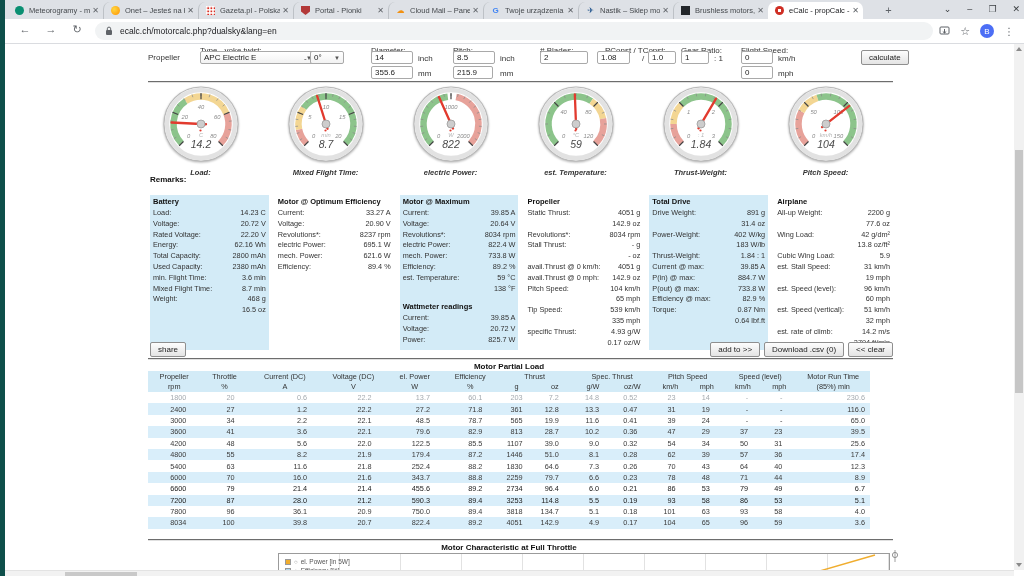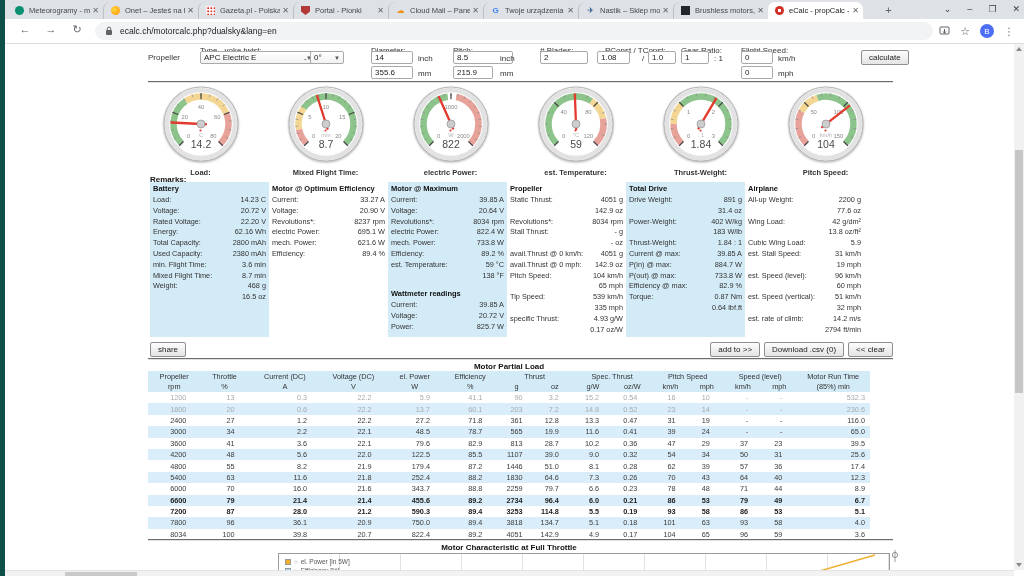--- a/index.html
+++ b/index.html
@@ -52,47 +52,47 @@
   .content { position:absolute; left:5px; top:44px; width:1009px; height:532px; background:#fff; font-size:8px; color:#333; }
   .flabel { position:absolute; font-size:8px; color:#333; }
   .finput { position:absolute; height:13px; border:1px solid #a9a9a9; border-radius:2px; background:#fff; font-size:8px; color:#222; padding:0 3px; font-family:"Liberation Sans",sans-serif; }
   .fselect { position:absolute; height:13px; border:1px solid #a9a9a9; border-radius:2px; background:linear-gradient(#fff,#f2f2f2); font-size:8px; color:#222; display:flex; align-items:center; padding:0 3px; }
   .fselect .car { margin-left:auto; font-size:6px; color:#555; }
   .btn { border:1px solid #8f8f8f; border-radius:2px; background:linear-gradient(#fdfdfd,#e4e4e4); font-size:8px; color:#222; padding:2px 7px; font-family:"Liberation Sans",sans-serif; }
   .hr-dark { position:absolute; left:143px; width:745px; height:2px; background:#6d6d6d; border-bottom:1px solid #e0e0e0; }
 
   
   .gauge-row { position:absolute; left:133px; top:40px; width:750px; display:flex; }
-  .gauge-cell { width:125px; text-align:center; }
+  .gauge-cell { width:125px; text-align:center;font-style:italic; }
   .gauge-cell svg { filter:drop-shadow(0 1px 1.2px rgba(0,0,0,.3)); }
   .gauge-label { font-size:7.5px; font-weight:bold; color:#333; margin-top:0px; }
 
   
   .remarks-title { position:absolute; left:145px; top:131px; font-size:8px; font-weight:bold; color:#111; }
-  .remarks { position:absolute; left:145px; top:138px; width:743px; display:flex; }
+  .remarks { position:absolute; left:145px; top:151px; width:743px; display:flex; gap:6px; }
   .rem-col { width:119px; padding:2px 3px; }
   .rem-col.hl { background:#d3ebf7; }
   .rem-h { font-size:7.5px; font-weight:bold; color:#111; height:11px; }
   .rem-row { display:flex; justify-content:space-between; height:10.8px; font-size:7.3px; color:#333; }
   .rem-row .rv { text-align:right; white-space:nowrap; }
   .rem-gap { height:8px; }
 
   
   .share-btn { position:absolute; left:145px; top:298px; }
   .right-btns { position:absolute; right:121px; top:298px; display:flex; gap:4px; }
 
   
   .pl-title { position:absolute; left:143px; top:318px; width:722px; text-align:center; font-size:8px; font-weight:bold; color:#111; }
   .pl-table { position:absolute; left:143px; top:327px; width:722px; border-collapse:collapse; table-layout:fixed; font-size:7.3px; color:#3c3c3c; }
   .pl-table th { background:#d3ebf7; font-weight:normal; font-size:7.3px; color:#333; padding:0; height:10.5px; }
   .pl-table td { text-align:right; padding:0 14px 0 0; height:11.4px; }
   .pl-table td:last-child { padding-right:5px; }
   .pl-table tbody tr:nth-child(even) { background:#d9eefa; }
   .pl-table tr.dim { color:#a5abb0; }
-  .pl-table tr.bold { font-weight:bold; color:#222; }
+  .pl-table tr.bold { font-weight:normal; color:#222; }
 
   
   .mc-title { position:absolute; left:143px; top:499px; width:722px; text-align:center; font-size:8px; font-weight:bold; color:#111; }
   .chart-box { position:absolute; left:273px; top:509px; width:612px; height:23px; border:1px solid #9b9b9b; background:#fff; overflow:hidden; }
   .grid-lines { position:absolute; inset:0;
       background-image:repeating-linear-gradient(90deg, transparent 0 60px, #e2e2e2 60px 61px); }
   .legend { position:absolute; left:6px; top:3px; }
   .legend-item { display:flex; align-items:center; gap:3px; height:9px; font-size:6.5px; color:#555; }
   .legend-sq { width:6px; height:6px; border:1px solid #999; }
   .legend-circ { font-size:6px; color:#777; }
@@ -198,21 +198,21 @@
         <span class="car">▼</span>
     </div>
 
     <span class="flabel" style="left:366px; top:2px;">Diameter:</span>
     <input class="finput" style="left: 366px; top: 7px; width: 42px;" value="14">
     <span class="flabel" style="left:413px; top:10px;">inch</span>
     <input class="finput" style="left: 366px; top: 22px; width: 42px;" value="355.6">
     <span class="flabel" style="left:413px; top:25px;">mm</span>
 
     <span class="flabel" style="left:448px; top:2px;">Pitch:</span>
-    <input class="finput" style="left: 448px; top: 7px; width: 60px;" value="8.5">
+    <input class="finput" style="left: 448px; top: 7px; width: 42px;" value="8.5">
     <span class="flabel" style="left:495px; top:10px;">inch</span>
     <input class="finput" style="left: 448px; top: 22px; width: 40px;" value="215.9">
     <span class="flabel" style="left:495px; top:25px;">mm</span>
 
     <span class="flabel" style="left:535px; top:2px;"># Blades:</span>
     <input class="finput" style="left: 535px; top: 7px; width: 48px;" value="2">
 
     <span class="flabel" style="left:600px; top:2px;">PConst / TConst:</span>
     <input class="finput" style="left: 592px; top: 7px; width: 33px;" value="1.08">
     <span class="flabel" style="left:637px; top:10px;">/</span>
@@ -795,37 +795,20 @@
             <th>oz/W</th>
             <th>km/h</th>
             <th>mph</th>
             <th>km/h</th>
             <th>mph</th>
             <th>(85%) min</th>
           </tr>
         </thead>
       <tbody>
           <tr class="dim ">
-            <td>1200</td>
-            <td>13</td>
-            <td>0.3</td>
-            <td>22.2</td>
-            <td>5.9</td>
-            <td>41.1</td>
-            <td>90</td>
-            <td>3.2</td>
-            <td>15.2</td>
-            <td>0.54</td>
-            <td>16</td>
-            <td>10</td>
-            <td>-</td>
-            <td>-</td>
-            <td>532.3</td>
-          </tr>
-          <tr class="dim ">
             <td>1800</td>
             <td>20</td>
             <td>0.6</td>
             <td>22.2</td>
             <td>13.7</td>
             <td>60.1</td>
             <td>203</td>
             <td>7.2</td>
             <td>14.8</td>
             <td>0.52</td>

